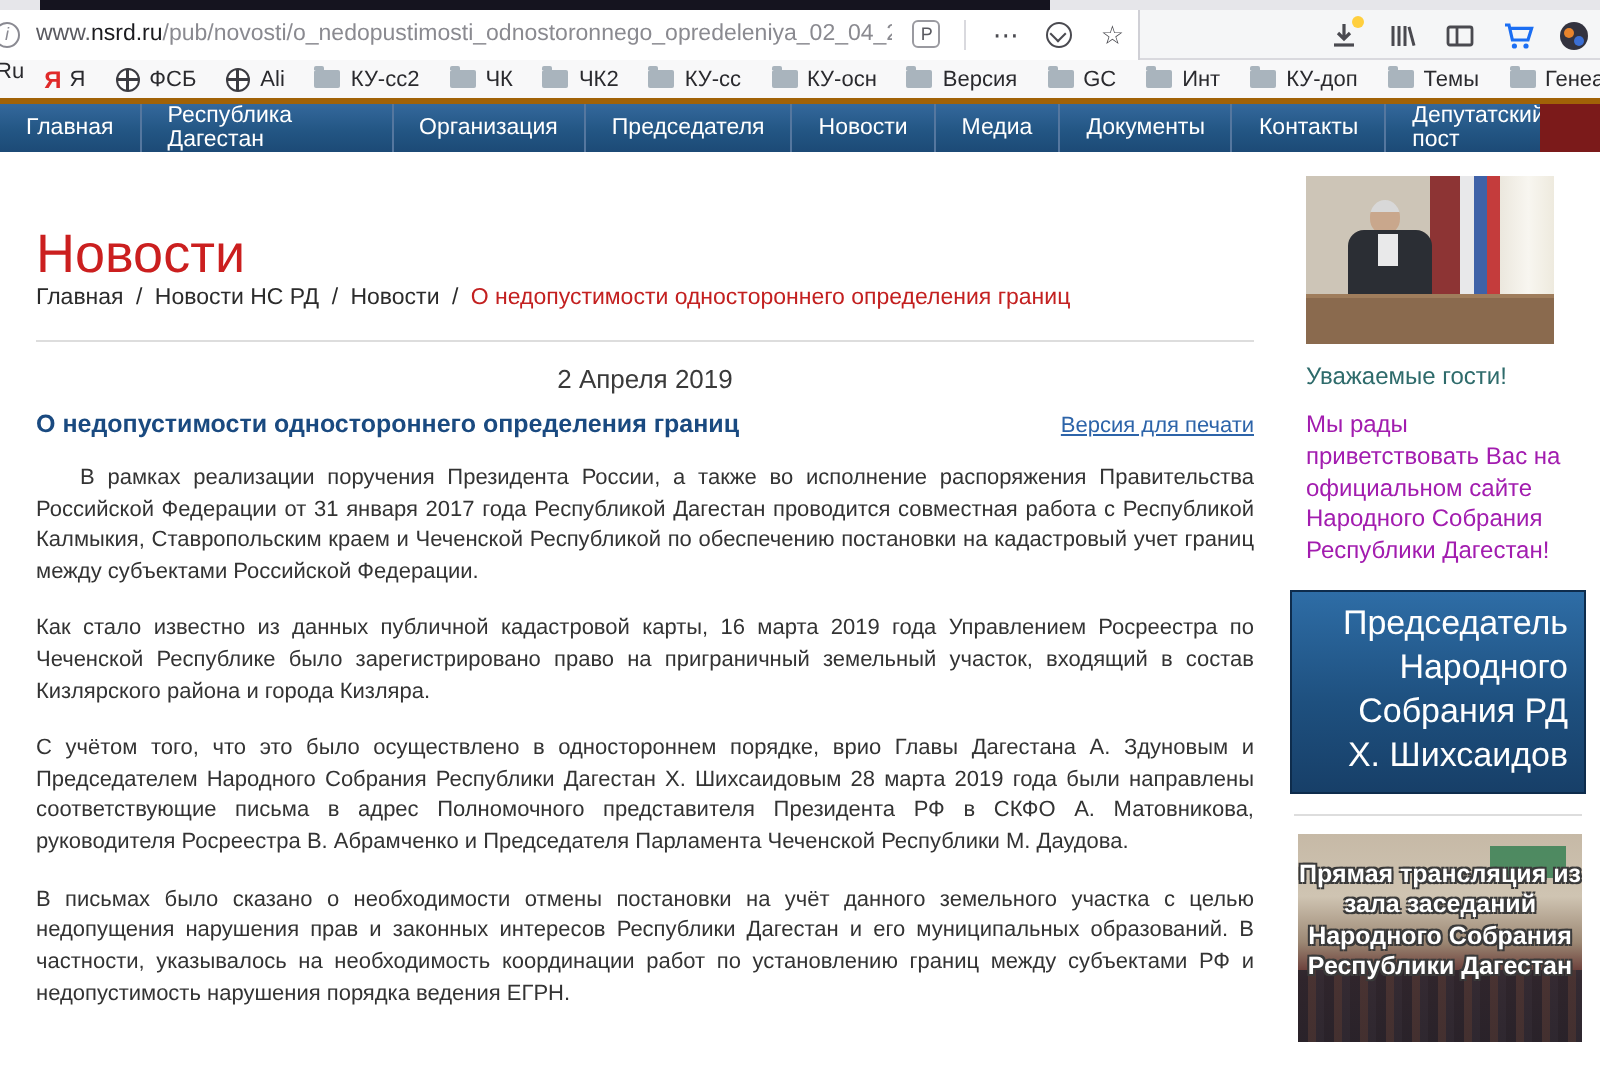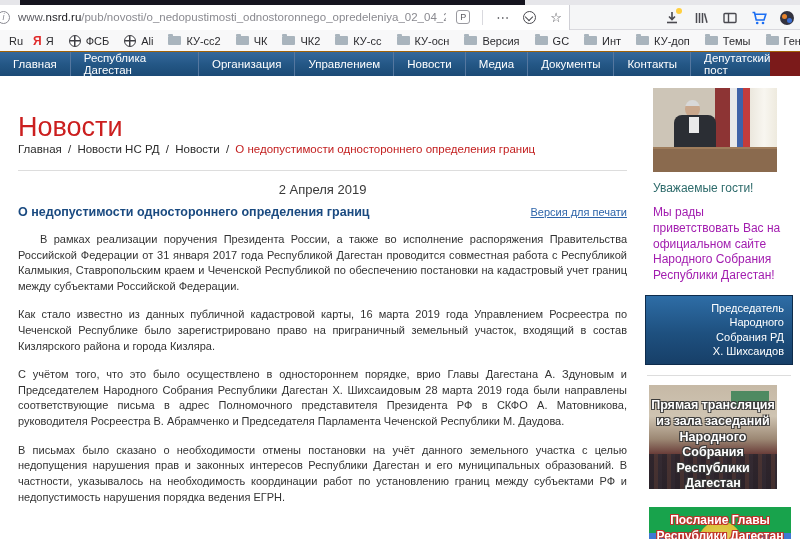--- a/index.html
+++ b/index.html
@@ -25,22 +25,22 @@
   .pocket-ic { width:13px; height:13px; border:1.5px solid #4a4a50; border-radius:50%; position:relative; margin:0 7px; flex:0 0 auto; }
   .pocket-ic::before { content:""; position:absolute; left:2px; top:2px; width:5px; height:5px;
     border-right:1.5px solid #4a4a50; border-bottom:1.5px solid #4a4a50; transform:rotate(45deg); }
   .toolbar-right { position:absolute; right:6px; top:0; height:25px; display:flex; align-items:center; gap:13px; }
   .tb-ic { position:relative; width:16px; height:16px; flex:0 0 auto; }
   .dot-badge { position:absolute; right:-2px; top:-2px; width:6px; height:6px; border-radius:50%; background:#ffcf3e; }
   .ext-circle { width:14px; height:14px; border-radius:50%; background:#33333f; position:relative; }
   .ext-circle::before { content:""; position:absolute; left:2px; top:3px; width:5px; height:5px; border-radius:50%; background:#e8842c; }
   .ext-circle::after { content:""; position:absolute; right:2px; bottom:2px; width:5px; height:5px; border-radius:50%; background:#3b6fd4; }
 
-  .bookmarks { height:22px; background:#f8f8f9; border-bottom:1px solid #a16207; display:flex; align-items:center;
-    font-size:11px; color:#2a2a2e; white-space:nowrap; overflow:hidden; padding-left:12px; }
+  .bookmarks { height:22px; background:#f8f8f9; border-bottom:3px solid #a16207; display:flex; 
+    font-size:11px; color:#2a2a2e; white-space:nowrap; overflow:hidden; padding-left:1px; }
   .bm { display:flex; align-items:center; margin-right:15px; flex:0 0 auto; }
   .bm-partial { color:#2a2a2e; margin-right:10px; margin-left:-3px; }
   .folder-ic { width:13px; height:9px; background:#a9b4bd; border-radius:1px; position:relative; margin-right:5px; flex:0 0 auto; }
   .folder-ic::before { content:""; position:absolute; top:-2px; left:0; width:5px; height:2px; background:#a9b4bd; border-radius:1px 1px 0 0; }
   .globe-ic { width:12px; height:12px; border-radius:50%; margin-right:5px; flex:0 0 auto;
     background: linear-gradient(#3c3c42,#3c3c42) center/100% 1.5px no-repeat,
                 linear-gradient(90deg,#3c3c42,#3c3c42) center/1.5px 100% no-repeat, #fff;
     border:1.5px solid #3c3c42; }
   .ya-ic { color:#e02a2a; font-weight:bold; font-size:12px; margin-right:4px; }
 
@@ -78,25 +78,25 @@
   .ph-head { position:absolute; left:26%; top:14%; width:15px; height:17px; border-radius:50% 50% 45% 45%;
      background:linear-gradient(180deg,#d8d8d8 0 35%,#c9a78c 35% 100%); }
   .ph-suit { position:absolute; left:17%; top:32%; width:42px; height:34px; border-radius:8px 8px 0 0; background:#2b2e34; }
   .ph-shirt { position:absolute; left:29%; top:34%; width:10px; height:16px; background:#e9e9ea; }
 
   .teal-title { margin:9px 0 0 8px; font-size:12px; color:#2e6b6b; }
   .teal-text { margin:10px 0 0 8px; width:138px; font-size:12px; line-height:1.32; color:#a21caf; }
 
   .chair-banner { margin:11px 0 0 0; width:148px; padding:5px 8px 6px 8px;
      background:linear-gradient(180deg,#2e6da6 0%,#1e507f 55%,#173f68 100%);
-     border:1px solid #0e2c4c; color:#fff; font-size:11px; line-height:1.3;
+     border:1px solid #0e2c4c; color:#fff; font-size:17px; line-height:1.3;
      text-align:right; white-space:pre-line; }
   .side-rule { margin:10px 0 0 2px; width:144px; border-top:1px solid #ddd; }
 
-  .live-banner { position:relative; margin:9px 0 0 4px; width:128px; height:104px; overflow:hidden;
+  .live-banner { position:relative; margin:9px 0 0 4px; width:142px; height:104px; overflow:hidden;
      background:linear-gradient(180deg,#c6b9a6 0%,#cfc4b2 30%,#9c8874 52%,#5d2a2a 70%,#38191c 100%); }
   .live-screen { position:absolute; right:8px; top:6px; width:38px; height:16px; background:#2f7d4f; opacity:.8; }
   .live-crowd { position:absolute; left:0; bottom:0; width:100%; height:34%; opacity:.85;
      background:repeating-linear-gradient(90deg,#27242c 0 5px,#453433 5px 9px,#2d2a33 9px 13px); }
   .live-text { position:relative; padding-top:13px; text-align:center; color:#fff; font-weight:bold;
      font-size:12.5px; line-height:1.25;
      text-shadow:-1px -1px 0 #3a3a3a, 1px -1px 0 #3a3a3a, -1px 1px 0 #3a3a3a, 1px 1px 0 #3a3a3a; }
 
   .flag-banner { position:relative; margin:18px 0 0 4px; width:142px; height:77px; overflow:hidden;
      background:linear-gradient(180deg,#18a34c 0 34%,#3f79d2 34% 67%,#d63a31 67% 100%); }
@@ -216,21 +216,21 @@
         <span class="folder-ic"></span>
         <span>Генеалогия</span>
       </span>
 
   </div>
 
   <div class="sitenav">
     <span class="nav-item">Главная</span>
     <span class="nav-item">Республика Дагестан</span>
     <span class="nav-item">Организация</span>
-    <span class="nav-item">Управлением</span>
+    <span class="nav-item">Председателя</span>
     <span class="nav-item">Новости</span>
     <span class="nav-item">Медиа</span>
     <span class="nav-item">Документы</span>
     <span class="nav-item">Контакты</span>
     <span class="nav-item">Депутатский пост</span>
     <span class="nav-red"></span>
   </div>
 
   <div class="page">
 

